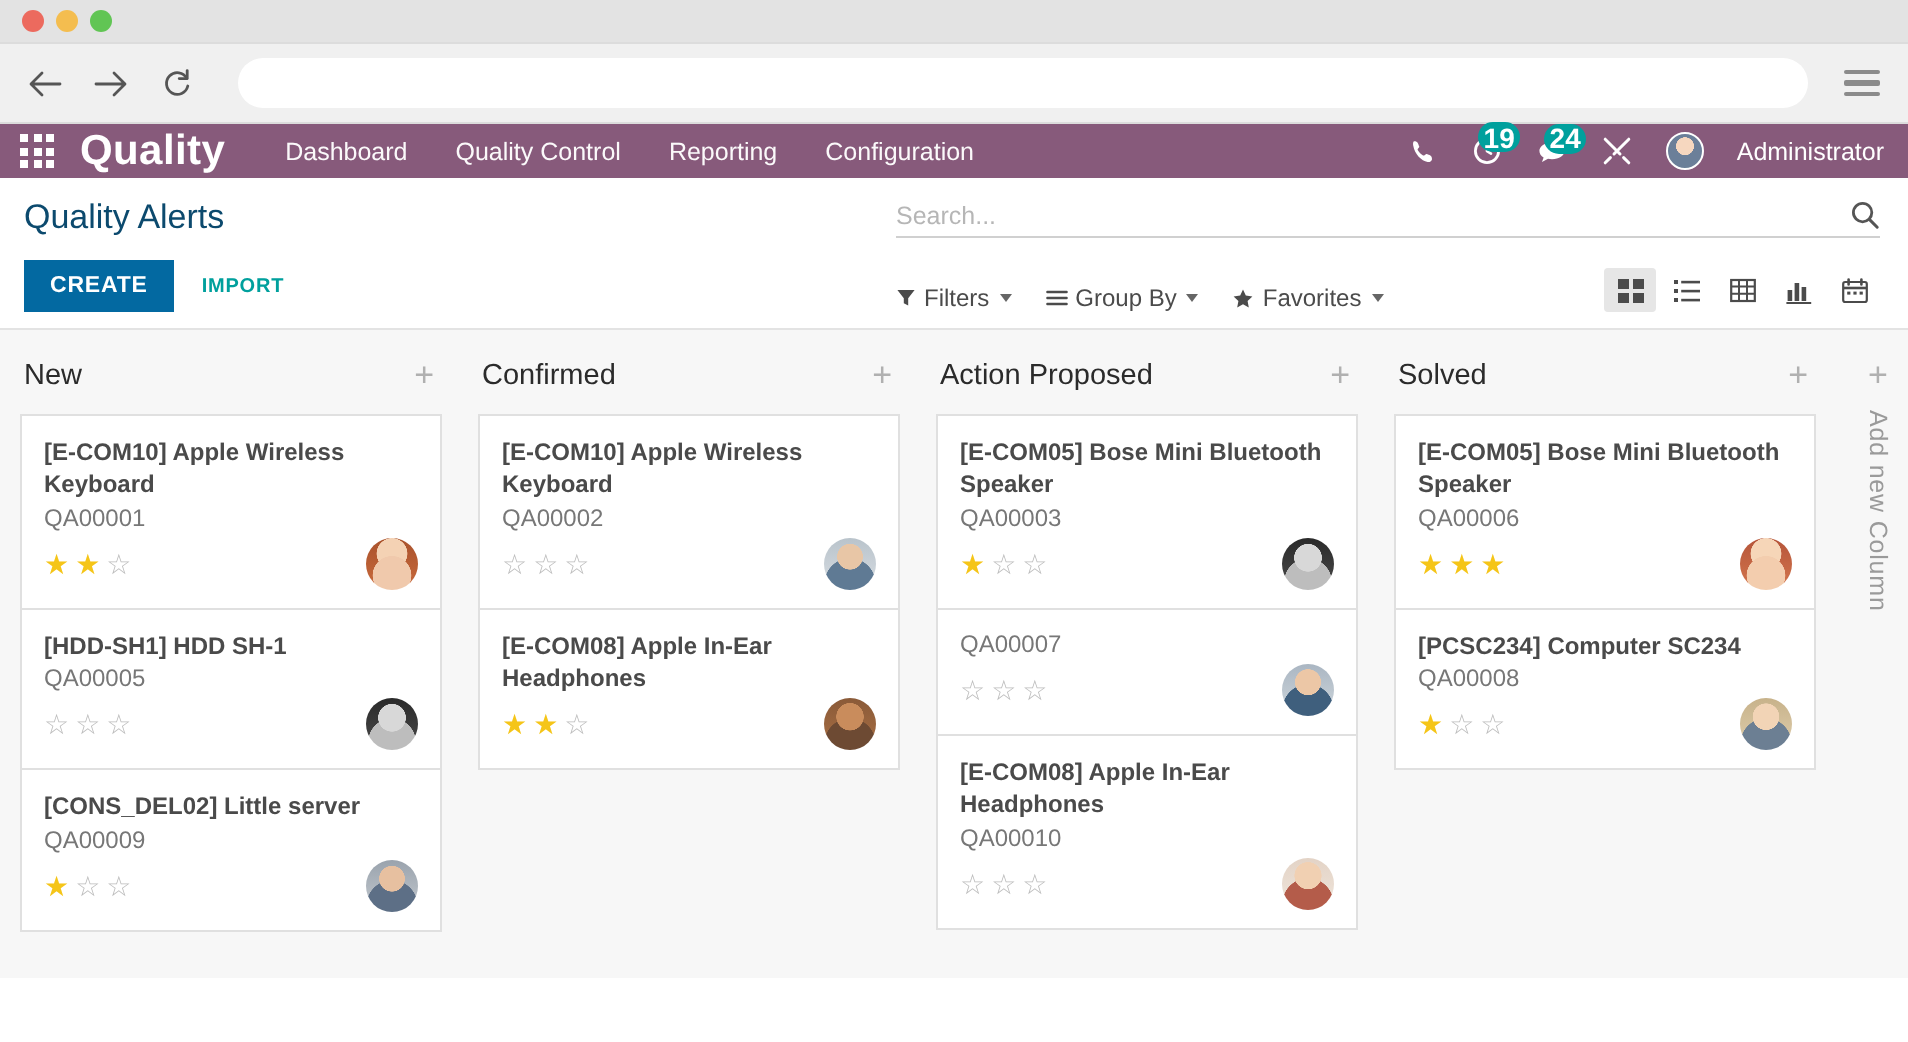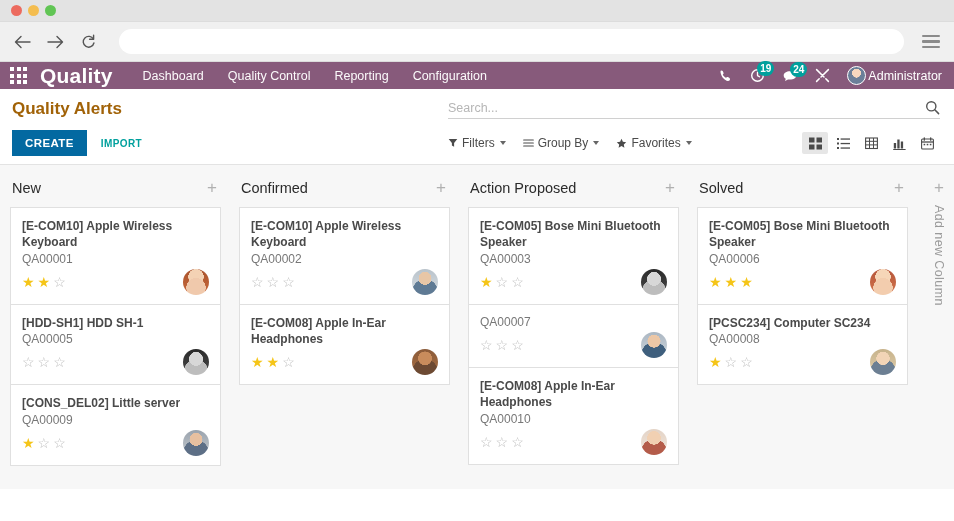--- a/index.html
+++ b/index.html
@@ -45,38 +45,38 @@
   }
   .apps-grid { display: grid; grid-template-columns: repeat(3, 4px); gap: 2.5px; margin-right: 13px; }
   .apps-grid i { width: 4px; height: 4px; background: #ffffff; display: block; }
   .brand { font-size: 21px; font-weight: bold; letter-spacing: .2px; margin-right: 30px; }
   .menu-items { display: flex; align-items: center; gap: 24px; }
   .menu-items a { color: #ffffff; font-size: 12.5px; text-decoration: none; opacity: .97; }
   .navbar-right { margin-left: auto; display: flex; align-items: center; gap: 17px; }
   .nb-icon { position: relative; display: flex; align-items: center; color: #fff; }
   .nb-badge {
     position: absolute; top: -7px; right: -9px;
-    background: #00a09d; color: #fff; font-size: 10px; font-weight: bold;
+    background: #00a09d; color: #fff; font-size: 14px; font-weight: bold;
     min-width: 15px; height: 15px; border-radius: 8px;
     display: flex; align-items: center; justify-content: center; padding: 0 3px; text-align: center;
   }
-  .user-block { display: flex; align-items: center; gap: 2px; font-size: 12.5px; }
+  .user-block { display: flex; align-items: center; gap: 16px; font-size: 12.5px; }
   .user-avatar {
     width: 19px; height: 19px; border-radius: 50%;
     background: radial-gradient(circle at 50% 36%, #f6d7bf 0 32%, #6b7f99 33% 100%);
     border: 1.5px solid #fff; overflow: hidden;
   }
 
   
   .control-panel {
     background: #ffffff; padding: 10px 14px 8px 12px;
     border-bottom: 1px solid #e3e3e3;
     display: grid; grid-template-columns: 1fr 492px; row-gap: 11px;
   }
-  .page-title { font-size: 17px; color: #a16207; font-weight: bold; align-self: center; }
+  .page-title { font-size: 17px; color: #0c4a6e; font-weight: normal; align-self: center; }
   .search-zone { display: flex; align-items: flex-end; }
   .search-wrap {
     flex: 1; display: flex; align-items: center;
     border-bottom: 1px solid #d0d0d0; padding-bottom: 3px;
   }
   .search-input {
     flex: 1; border: 0; outline: 0; font-size: 12.5px;
     color: #555; font-family: inherit; background: transparent;
   }
   .search-input::placeholder { color: #b6b6b6; }
@@ -87,21 +87,21 @@
     background: #0369a1; color: #ffffff; border: 0;
     font-size: 11.5px; font-weight: bold; letter-spacing: .4px;
     padding: 7px 13px; cursor: pointer; font-family: inherit;
   }
   .btn-import {
     background: transparent; border: 0; color: #00a09d;
     font-size: 10px; font-weight: bold; letter-spacing: .4px;
     cursor: pointer; font-family: inherit; padding: 7px 2px;
   }
 
-  .filters-zone { display: flex; align-items: center; }
+  .filters-zone { display: flex; align-items: flex-end; }
   .filter-group { display: flex; align-items: center; gap: 17px; }
   .filter-item {
     display: flex; align-items: center; gap: 4px;
     font-size: 12px; color: #4b4b4b; cursor: pointer; white-space: nowrap;
   }
   .caret {
     width: 0; height: 0; border-left: 3.5px solid transparent;
     border-right: 3.5px solid transparent; border-top: 4px solid #666; margin-left: 1px;
   }
   .view-switcher { margin-left: auto; display: flex; align-items: center; gap: 2px; }

